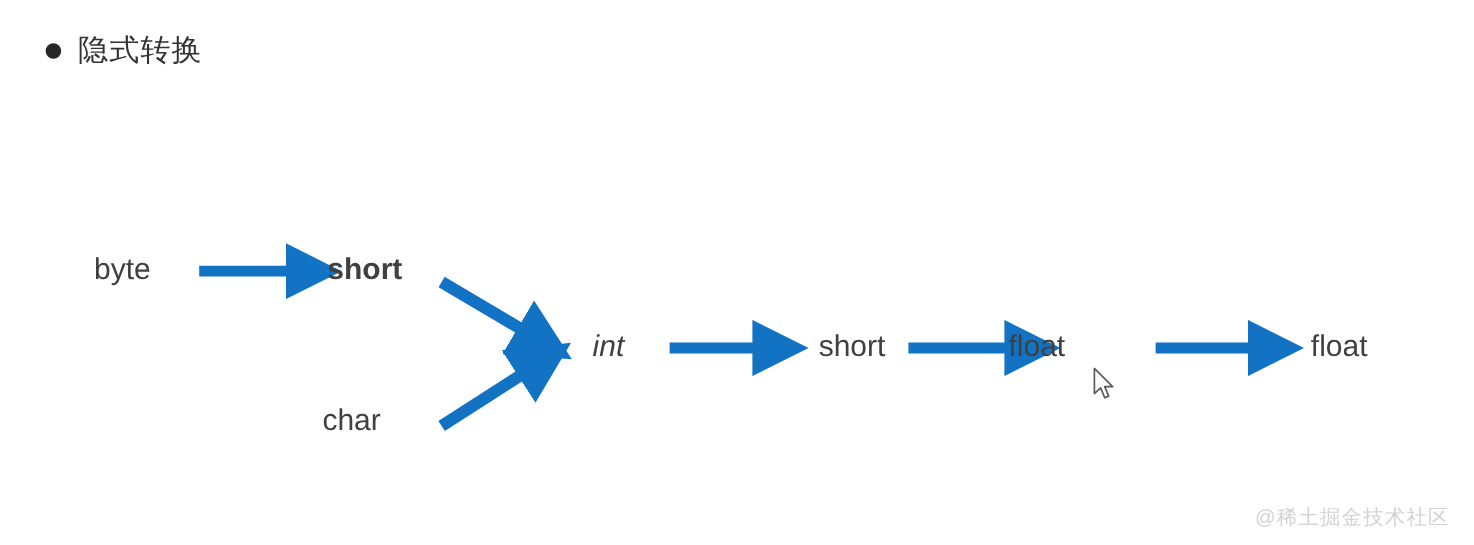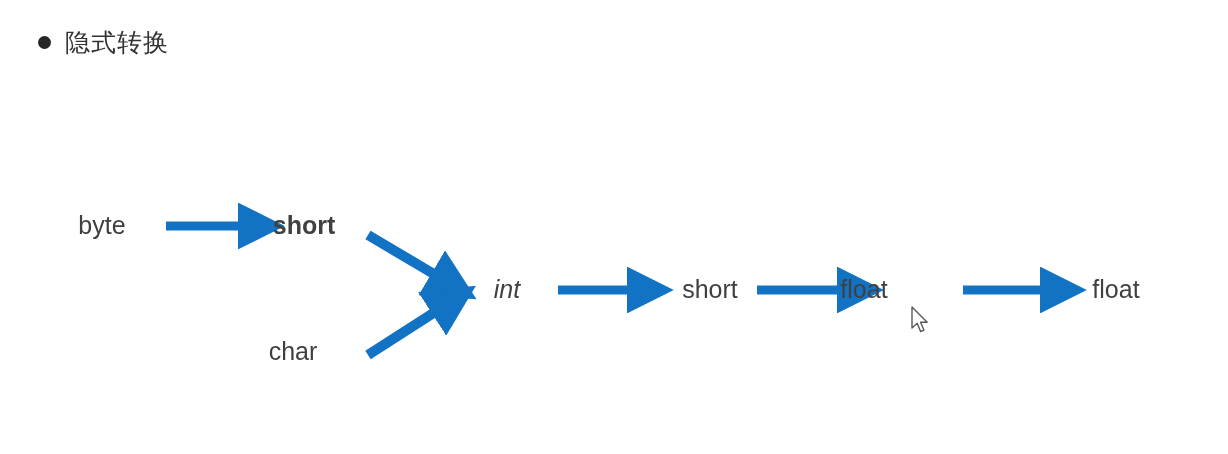--- a/index.html
+++ b/index.html
@@ -143,14 +143,15 @@
     <div class="node" style="left:507px; top:289px;font-style:italic;">int</div>
     <div class="node" style="left:710px; top:289px;">short</div>
     <div class="node" style="left:864px; top:289px;">float</div>
     <div class="node" style="left:1116px; top:289px;">float</div>
   </div>
 
   <svg class="cursor" viewBox="0 0 22 30" xmlns="http://www.w3.org/2000/svg">
     <path d="M2,1 L2,22 L7.2,17.2 L10.6,25.5 L13.9,24.1 L10.6,16.2 L17.2,16.2 Z" fill="#ffffff" stroke="#5a5a5a" stroke-width="1.4" stroke-linejoin="round"></path>
   </svg>
 
+  <div class="watermark">@稀土掘金技术社区</div>
 
 </div>
 
 </body></html>

